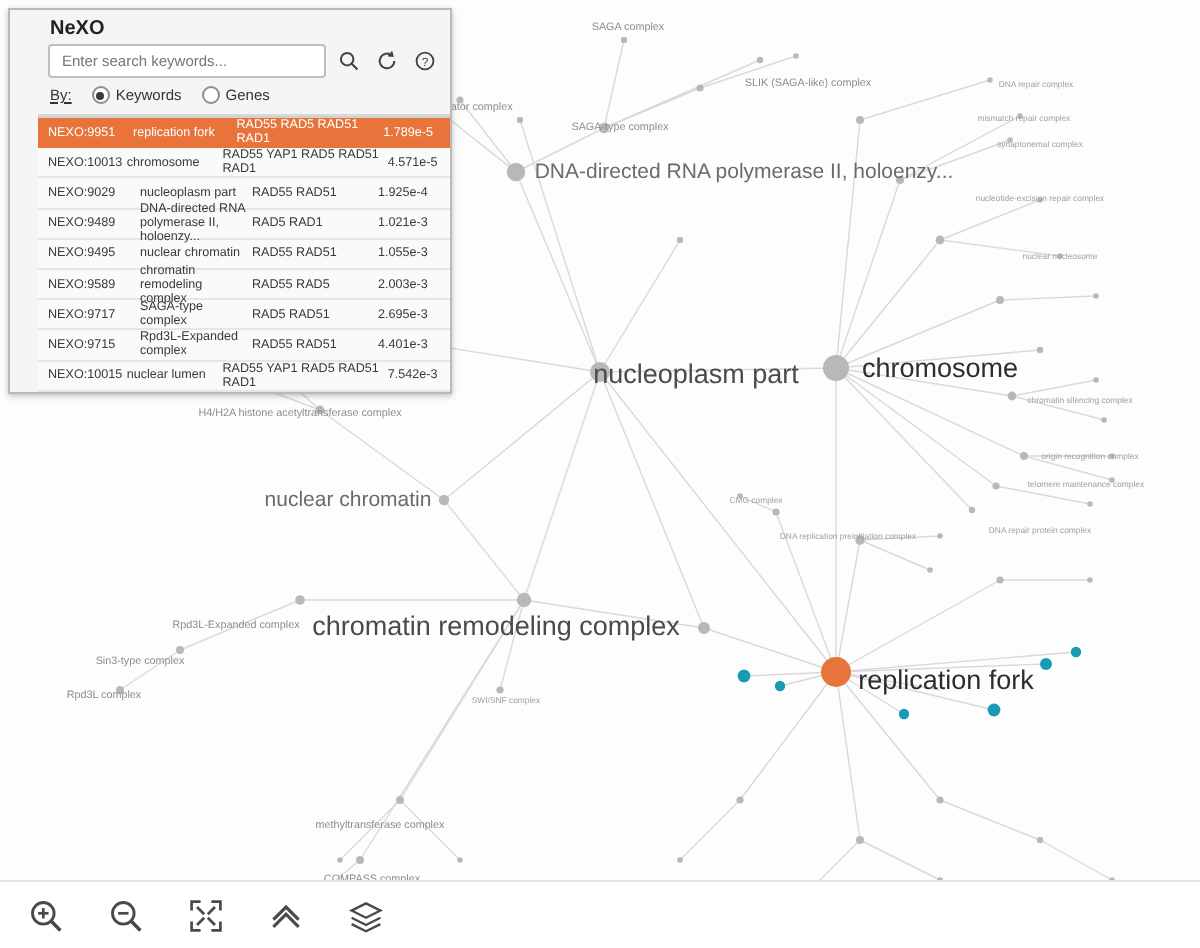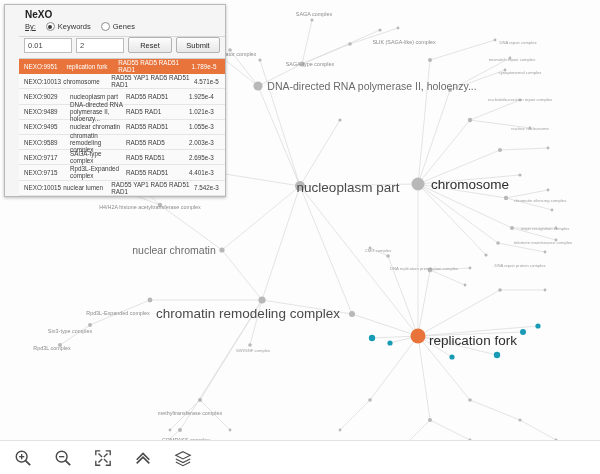--- a/index.html
+++ b/index.html
@@ -436,41 +436,58 @@
       <div class="netlabel tiny" style="left: 253px; top: 350px;">SWI/SNF complex</div>
       <div class="netlabel small" style="left: 190px; top: 413px;">methyltransferase complex</div>
       <div class="netlabel small" style="left: 186px; top: 440px;">COMPASS complex</div>
       <div class="netlabel tiny" style="left: 130px; top: 188px;">histone methyltransferase complex</div>
       <div class="netlabel tiny" style="left: 130px; top: 132px;">nuclear transcription factor complex</div>
     </div>
 
   <div id="panel">
     <div id="panel-title">NeXO</div>
 
+    <div class="search-row">
+      <div class="search-box">
+        <input type="text" placeholder="Enter search keywords..." style="">
+      </div>
+      <div class="icon-btn">
+        <svg width="11" height="11" viewBox="0 0 12 12">
+            <circle cx="5" cy="5" r="3.4" fill="none" stroke="#444" stroke-width="1.1"></circle>
+            <line x1="7.6" y1="7.6" x2="10.6" y2="10.6" stroke="#444" stroke-width="1.2"></line>
+          </svg>
+      </div>
+      <div class="icon-btn">
+        <svg width="11" height="11" viewBox="0 0 12 12">
+            <path d="M10 6a4 4 0 1 1-1.3-3" fill="none" stroke="#444" stroke-width="1.1"></path>
+            <polyline points="8.4,0.8 9.0,3.2 6.6,3.0" fill="none" stroke="#444" stroke-width="1.1"></polyline>
+          </svg>
+      </div>
+      <div class="icon-btn">
+        <svg width="11" height="11" viewBox="0 0 12 12">
+            <circle cx="6" cy="6" r="4.6" fill="none" stroke="#444" stroke-width="1"></circle>
+            <text x="6" y="8.6" font-size="6.5" text-anchor="middle" fill="#444" font-family="Liberation Sans">?</text>
+          </svg>
+      </div>
+    </div>
 
     <div class="radio-row">
       <span class="lab">By:</span>
       <span class="radio">
         <span class="dot on"></span>
         <span>Keywords</span>
       </span>
       <span class="radio">
         <span class="dot"></span>
         <span>Genes</span>
       </span>
     </div>
 
     <div class="section-sep"></div>
 
-    <div class="ctrl-row">
-      <div class="tinput w1">0.01</div>
-      <div class="tinput w2">2</div>
-      <div class="btn">Reset</div>
-      <div class="btn">Submit</div>
-    </div>
 
     <div class="table" id="result-table">
         <div class="trow sel">
           <div class="c0">NEXO:9951</div>
           <div class="c1">replication fork</div>
           <div class="c2">RAD55 RAD5 RAD51 RAD1</div>
           <div class="c3">1.789e-5</div>
         </div>
         <div class="trow">
           <div class="c0">NEXO:10013</div>

